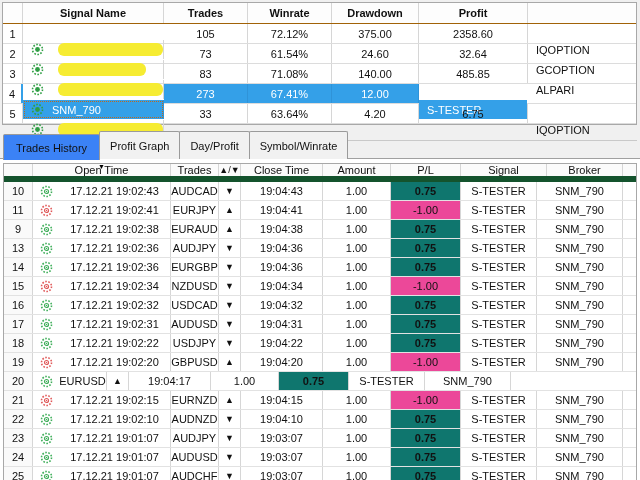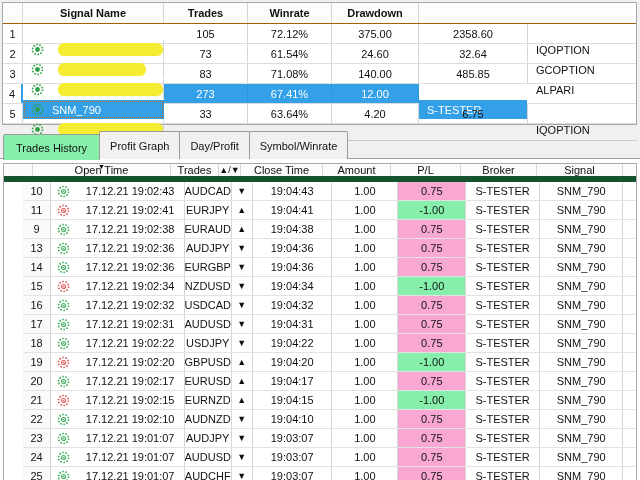--- a/index.html
+++ b/index.html
@@ -36,54 +36,55 @@
   .pane { position:absolute; left:0; top:158px; width:640px; height:322px;
           background:#fff; border-top:1px solid #a0a0a0; }
   .tabstrip-line { position:absolute; left:295px; top:140px; width:342px; height:1px; background:#c9c9c9; }
   .tabs { position:absolute; left:3px; top:133px; display:flex; align-items:flex-end; height:26px; z-index:3; }
   .tab {
     height:28px; display:flex; align-items:center; justify-content:center;
     border:1px solid #9a9a9a; border-bottom:none; border-radius:2px 2px 0 0;
     background:#f1f1f1; padding:0 10px; color:#111;
   }
   .tab + .tab { margin-left:-1px; }
-  .tab.active { height:26px; background:#86efac; position:relative; z-index:4; margin-bottom:-1px; padding:0 12px; }
+  .tab.active { height:26px; background:#3b82f6; position:relative; z-index:4; margin-bottom:-1px; padding:0 12px; }
 
   
   .trades-table {
     position:absolute; left:3px; top:163px; width:634px; height:322px;
     background:#fff; border:1px solid #a8a8a8;
   }
   .tr-header { display:flex; height:18px; border-bottom:6px solid #14532d; background:#fbfbfb; }
-  .tr-row { display:flex; height:19px; border-bottom:1px solid #e2e2e2;margin-left:19px; }
+  .tr-row { display:flex; height:19px; border-bottom:1px solid #e2e2e2; }
   .c-num{width:29px; background:#fafafa;} .c-icon{width:26px;} .c-otime{width:112px;}
   .c-ot-span{width:138px;} .c-sym{width:48px;} .c-dir{width:22px;} .c-ctime{width:82px;}
   .c-amt{width:68px;} .c-pl{width:70px;} .c-brk{width:76px;} .c-sig{width:86px;} .c-fill{width:13px;}
   .c-icon { border-right:none; }
   .c-dir span { font-size:9px; }
   .hdr-dir { font-size:9px; }
   .sort-wrap { position:relative; }
   .sort-ind { position:absolute; top:-1px; left:0; right:0; text-align:center; font-size:7px; line-height:7px; color:#000; }
-  .pl-win { background:#f9a8d4; }
-  .pl-loss { background:#86efac; }
+  .pl-win { background:#0f766e;font-weight:bold; }
+  .pl-loss { background:#ec4899; }
   .trade-icon { display:flex; }
 </style>
 </head>
 <body>
 
 <div class="pane"></div>
 <div class="tabstrip-line"></div>
 
 <div class="signals-table">
   <div class="sig-header">
     <div class="cell w-num"></div>
     <div class="cell w-name">Signal Name</div>
     <div class="cell w-trades">Trades</div>
     <div class="cell w-win">Winrate</div>
     <div class="cell w-dd">Drawdown</div>
+    <div class="cell w-profit">Profit</div>
     <div class="cell w-broker last"></div>
   </div>
   <div>
       <div class="sig-row">
         <div class="cell w-num">1</div>
         <div class="cell w-name left">
           <span class="sig-icon">
             <svg width="13" height="13" viewBox="0 0 13 13" xmlns="http://www.w3.org/2000/svg">
               <circle cx="6.5" cy="6.5" r="5" fill="none" stroke="#2f9e44" stroke-width="1.6" stroke-dasharray="1.6 1.5"></circle>
               <circle cx="6.5" cy="6.5" r="2.4" fill="#2f9e44"></circle>
@@ -179,22 +180,22 @@
     <div class="cell c-num"></div>
     <div class="cell c-ot-span sort-wrap">
       <span class="sort-ind">▼</span>
       <span>Open Time</span>
     </div>
     <div class="cell c-sym">Trades</div>
     <div class="cell c-dir hdr-dir">▲/▼</div>
     <div class="cell c-ctime">Close Time</div>
     <div class="cell c-amt">Amount</div>
     <div class="cell c-pl">P/L</div>
+    <div class="cell c-sig">Signal</div>
     <div class="cell c-brk">Broker</div>
-    <div class="cell c-sig">Signal</div>
     <div class="cell c-fill last"></div>
   </div>
   <div>
       <div class="tr-row">
         <div class="cell c-num">10</div>
         <div class="cell c-icon">
           <span class="trade-icon">
             <svg width="13" height="13" viewBox="0 0 13 13" xmlns="http://www.w3.org/2000/svg">
               <circle cx="6.5" cy="6.5" r="5" fill="none" stroke="#3fae5a" stroke-width="1.6" stroke-dasharray="1.6 1.5"></circle>
               <circle cx="6.5" cy="6.5" r="2" fill="none" stroke="#3fae5a" stroke-width="1.2"></circle>
@@ -425,21 +426,20 @@
         <div class="cell c-num">20</div>
         <div class="cell c-icon">
           <span class="trade-icon">
             <svg width="13" height="13" viewBox="0 0 13 13" xmlns="http://www.w3.org/2000/svg">
               <circle cx="6.5" cy="6.5" r="5" fill="none" stroke="#3fae5a" stroke-width="1.6" stroke-dasharray="1.6 1.5"></circle>
               <circle cx="6.5" cy="6.5" r="2" fill="none" stroke="#3fae5a" stroke-width="1.2"></circle>
               <circle cx="6.5" cy="6.5" r="0.7" fill="#3fae5a"></circle>
             </svg>
           </span>
         </div>
-        <div class="cell c-otime">17.12.21 19:02:17</div>
         <div class="cell c-sym">EURUSD</div>
         <div class="cell c-dir">
           <span>▲</span>
         </div>
         <div class="cell c-ctime">19:04:17</div>
         <div class="cell c-amt">1.00</div>
         <div class="cell c-pl pl-win">0.75</div>
         <div class="cell c-brk">S-TESTER</div>
         <div class="cell c-sig">SNM_790</div>
         <div class="cell c-fill last"></div>

